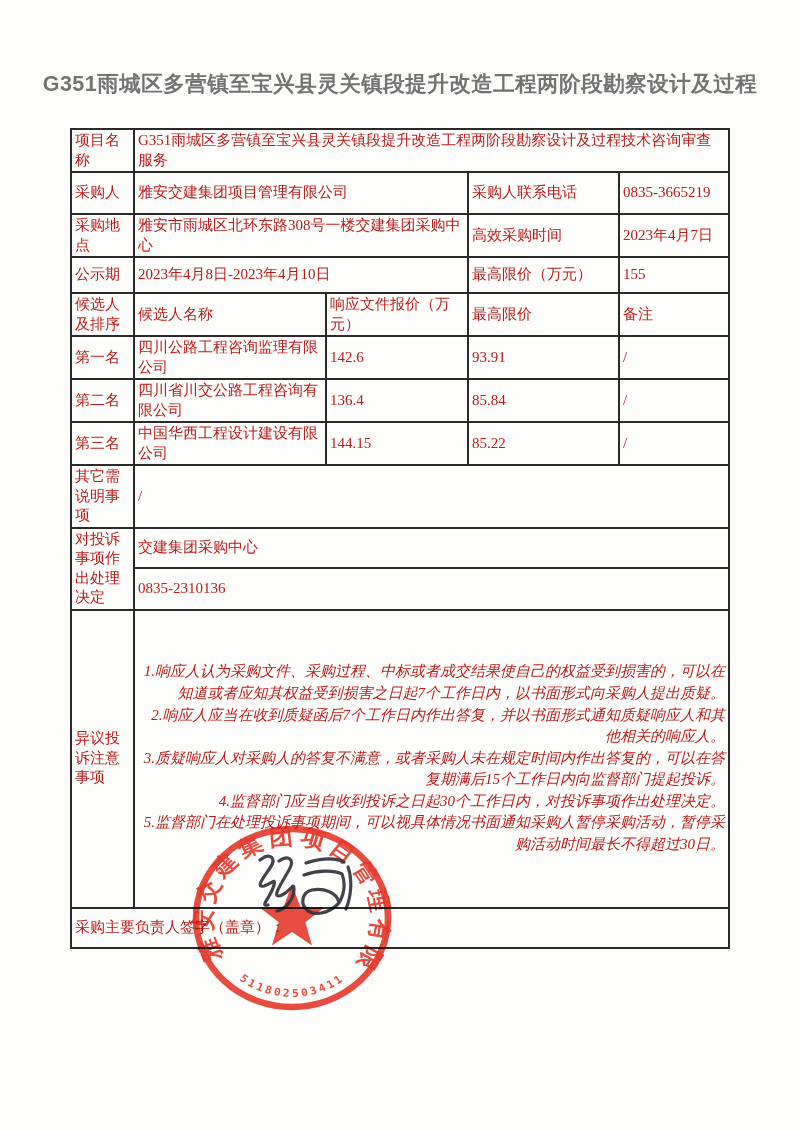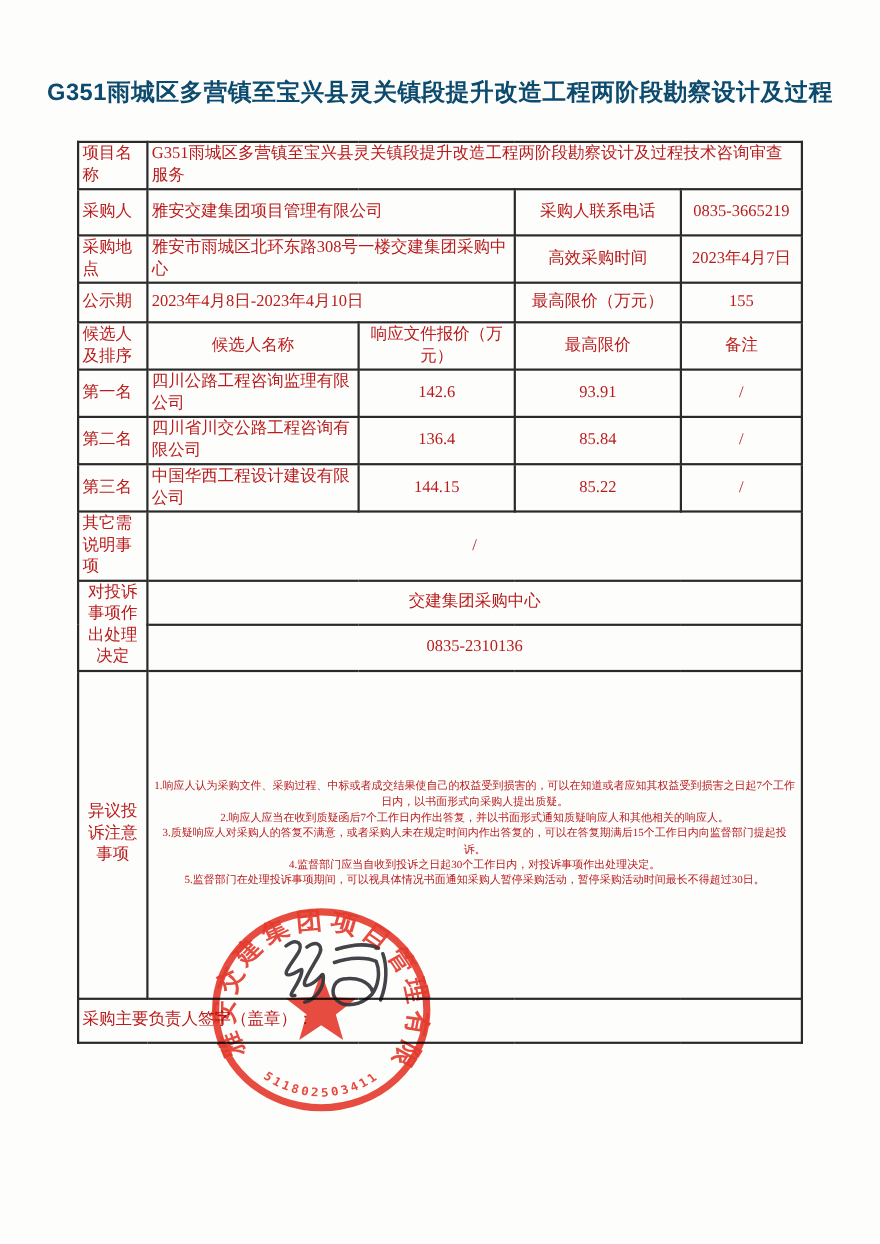--- a/index.html
+++ b/index.html
@@ -4,36 +4,36 @@
 <style>
   html,body{margin:0;padding:0;background:#e9e9e9;}
   .page{
     position:relative;width:800px;height:1131px;margin:0 auto;
     background:#fdfdfc;overflow:hidden;
     font-family:"Liberation Serif","DejaVu Serif",serif;color:#1b1b1b;
   }
   .doc-title{
     position:absolute;top:71px;left:0;width:100%;
     text-align:center;font-family:"Liberation Sans","DejaVu Sans",sans-serif;
-    font-weight:bold;font-size:21.5px;line-height:1.24;letter-spacing:0.5px;color:#0c4a6e;
+    font-weight:bold;font-size:21.5px;line-height:1.24;letter-spacing:0.5px;color:#737373;
   }
   table.main{
     position:absolute;left:70px;top:128px;width:658px;
     border-collapse:collapse;table-layout:fixed;
   }
   table.main td{
     border:2px solid #2a2a2a;vertical-align:middle;
     font-size:15px;line-height:1.3;padding:1px 3px;overflow:hidden;color:#b91c1c;
   }
   td.lbl{padding-left:2px;padding-right:1px;}
-  td.ctr{text-align:center;}
+  td.ctr{text-align:left;}
   td.lft{text-align:left;padding-left:5px;}
   td.small{font-size:14.5px;margin-left:20px;}
   td.obj-cell{padding:4px 8px 4px 5px;}
-  .obj-text{font-size:10px;line-height:1.44;text-align:center;}
+  .obj-text{font-size:15px;line-height:1.44;text-align:right;font-style:italic;}
   .sign-cell{padding-left:4px;font-size:15px;}
   
   svg.seal{
     position:absolute;left:172px;top:798px;width:240px;height:240px;
     mix-blend-mode:multiply;pointer-events:none;z-index:5;
   }
   .seal-red{opacity:0.9;}
   .seal-ring-text{font-size:24px;letter-spacing:5.5px;font-weight:bold;
     font-family:"Liberation Serif","DejaVu Serif",serif;}
   .seal-num-text{font-size:11.5px;letter-spacing:2.6px;font-weight:bold;

